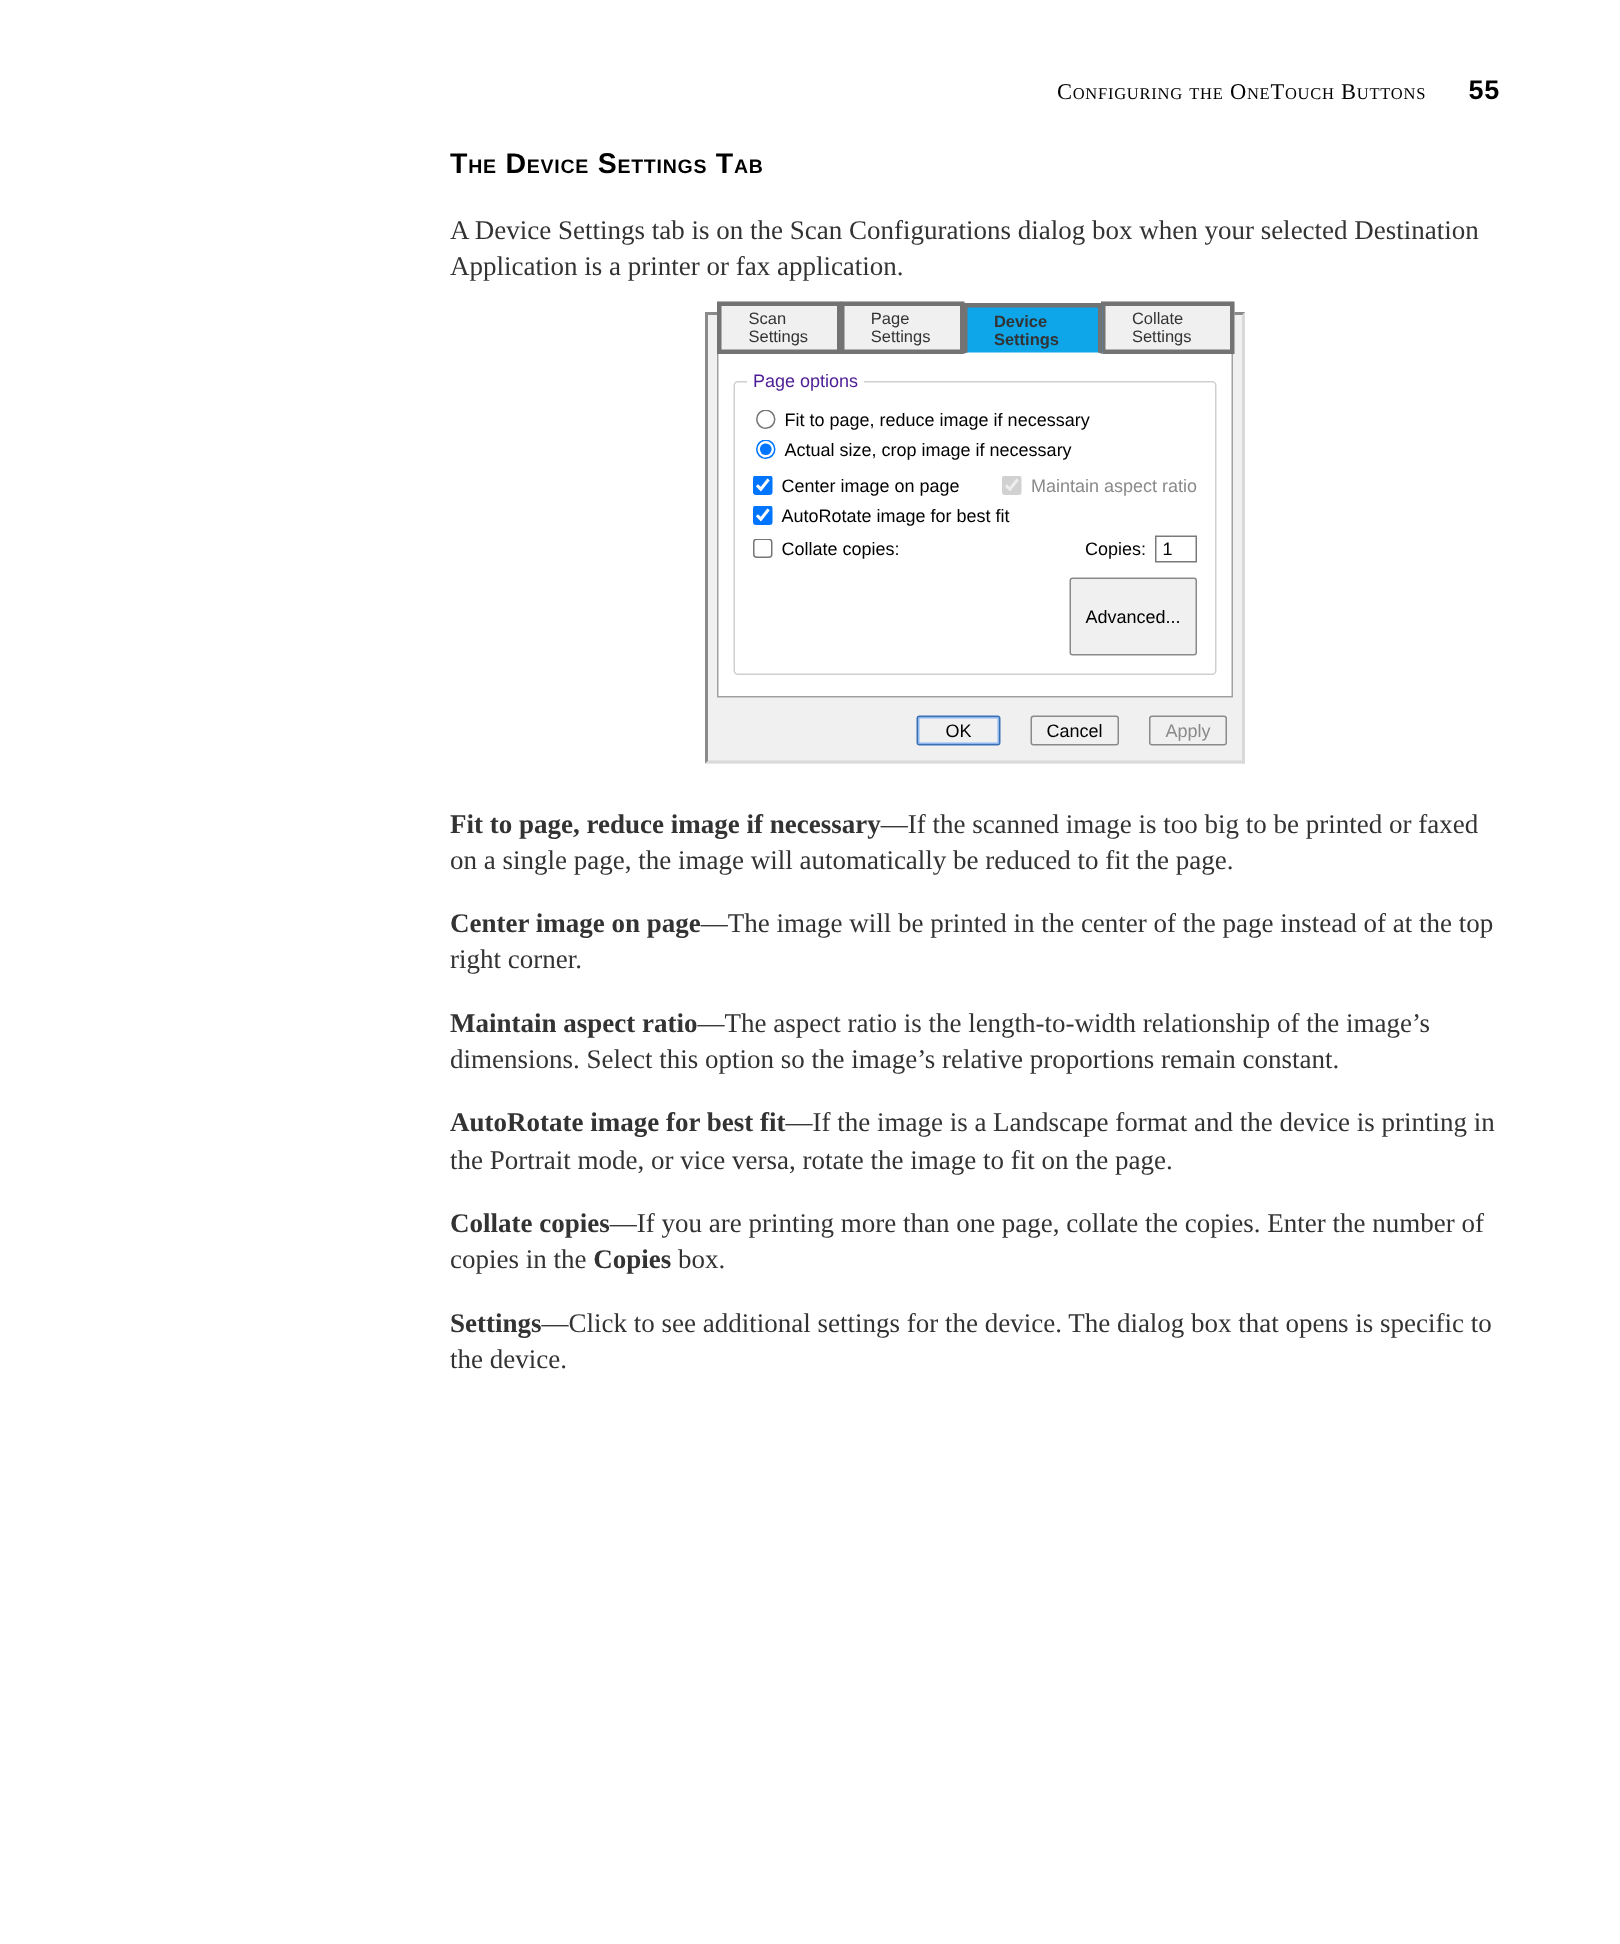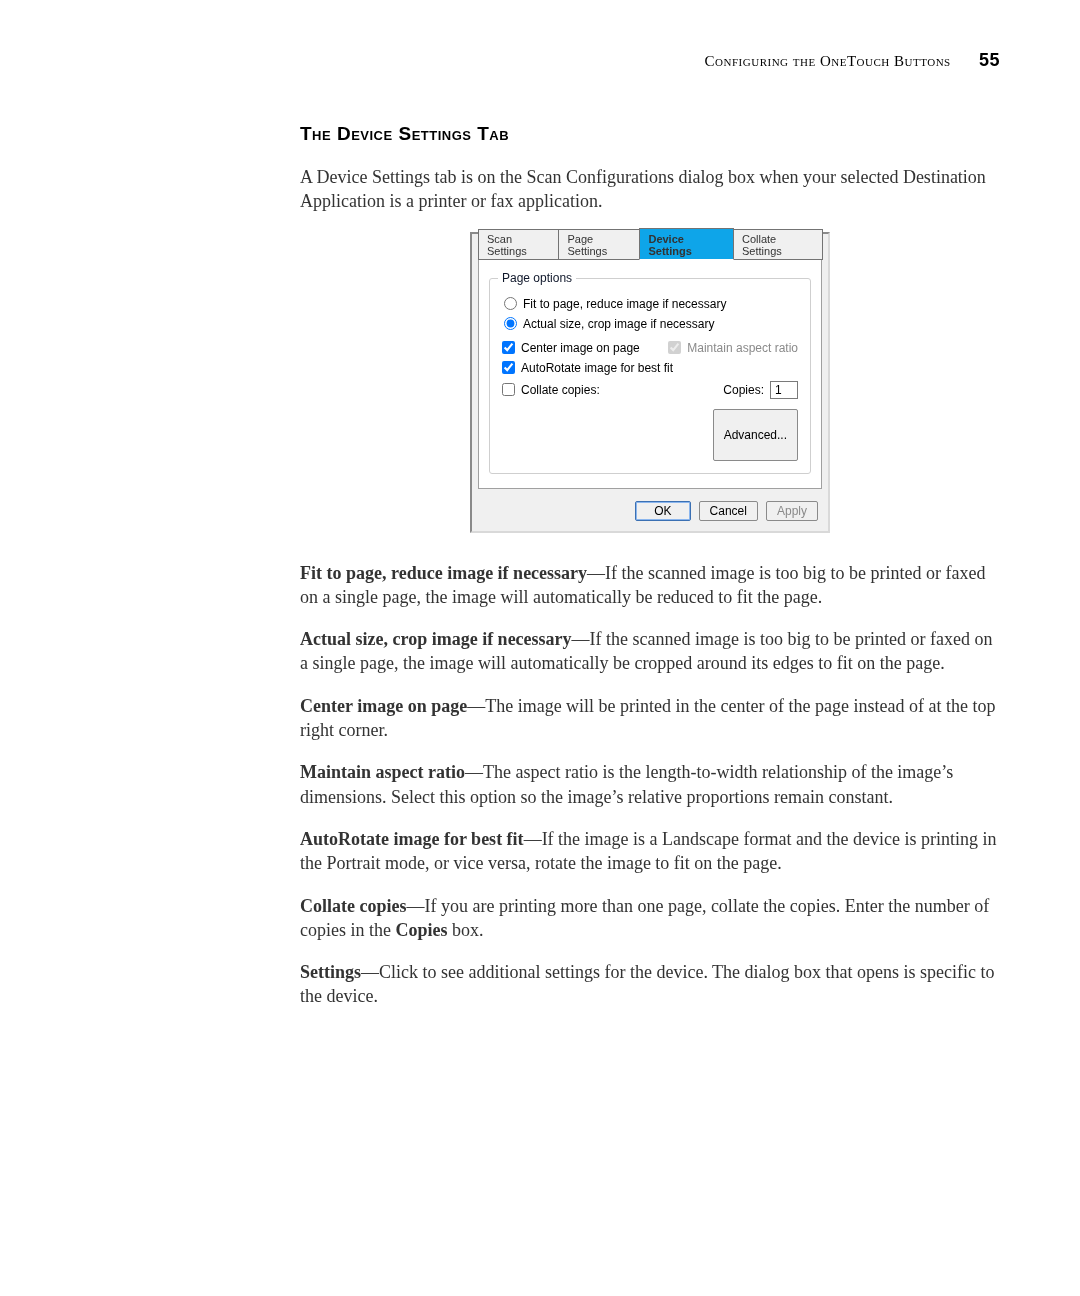--- a/index.html
+++ b/index.html
@@ -13,21 +13,21 @@
     height: 1296px;
   }
   .page {
     padding: 50px 80px 50px 300px;
   }
   .header-line {
     text-align: right;
     font-size: 15px;
     font-variant: small-caps;
     letter-spacing: 0.5px;
-    margin-bottom: 52px;
+    margin-bottom: 28px;
   }
   .header-line .pageno {
     font-weight: bold;
     font-family: Arial, Helvetica, sans-serif;
     font-size: 18px;
     margin-left: 24px;
   }
   .section-title {
     font-family: Arial, Helvetica, sans-serif;
     font-weight: bold;
@@ -61,22 +61,22 @@
   }
   .tabs {
     display: flex;
     align-items: flex-end;
     padding: 0 6px;
     gap: 0;
     position: relative;
     height: 22px;
   }
   .tab {
-    padding: 3px 8px 2px 8px;
-    border: 1px solid #737373;
+    padding: 3px 8px 2px 18px;
+    border: 3px solid #737373;
     background: #f0f0f0;
     font-size: 11px;
     color: #333;
     margin-right: -1px;
   }
   .tab.active {
     background: #0ea5e9;
     border-bottom: 1px solid #fff;
     position: relative;
     z-index: 2;
@@ -96,21 +96,21 @@
     padding: 12px 12px 12px 12px;
     margin-top: 8px;
   }
   .groupbox-title {
     position: absolute;
     top: -8px;
     left: 8px;
     background: #fff;
     padding: 0 4px;
     font-size: 12px;
-    color: #0f172a;
+    color: #4c1d95;
   }
   .row {
     display: flex;
     align-items: center;
     margin: 6px 0;
     font-size: 12px;
     gap: 6px;
   }
   .row .label { color: #000; }
   .row input[type=radio], .row input[type=checkbox] {
@@ -139,21 +139,21 @@
     font-size: 12px;
     padding: 2px 10px;
     background: #f0f0f0;
     border: 1px solid #8a8a8a;
     border-radius: 2px;
   }
   .adv-btn { padding: 18px 10px; }
   .dialog-footer {
     display: flex;
     justify-content: flex-end;
-    gap: 8px;
+    gap: 20px;
     padding: 4px 10px 10px 10px;
   }
   .footer-btn.primary {
     border: 1px solid #3b70b3;
     box-shadow: inset 0 0 0 1px #8bb6ee;
     padding: 2px 18px;
   }
   .footer-btn.apply { color: #8a8a8a; }
 </style>
 </head>
@@ -227,23 +227,20 @@
         <button class="footer-btn">Cancel</button>
         <button class="footer-btn apply">Apply</button>
       </div>
     </div>
   </div>
 
   <p class="body">
     <span class="bold">Fit to page, reduce image if necessary</span><span>—If the scanned image is too big to be printed or faxed on a single page, the image will automatically be reduced to fit the page.</span>
   </p>
   <p class="body">
-    <span class="bold">Actual size, crop image if necessary</span><span>—If the scanned image is too big to be printed or faxed on a single page, the image will automatically be cropped around its edges to fit on the page.</span>
-  </p>
-  <p class="body">
     <span class="bold">Center image on page</span><span>—The image will be printed in the center of the page instead of at the top right corner.</span>
   </p>
   <p class="body">
     <span class="bold">Maintain aspect ratio</span><span>—The aspect ratio is the length-to-width relationship of the image’s dimensions. Select this option so the image’s relative proportions remain constant.</span>
   </p>
   <p class="body">
     <span class="bold">AutoRotate image for best fit</span><span>—If the image is a Landscape format and the device is printing in the Portrait mode, or vice versa, rotate the image to fit on the page.</span>
   </p>
   <p class="body">
     <span class="bold">Collate copies</span><span>—If you are printing more than one page, collate the copies. Enter the number of copies in the </span><span class="bold">Copies</span><span> box.</span>

